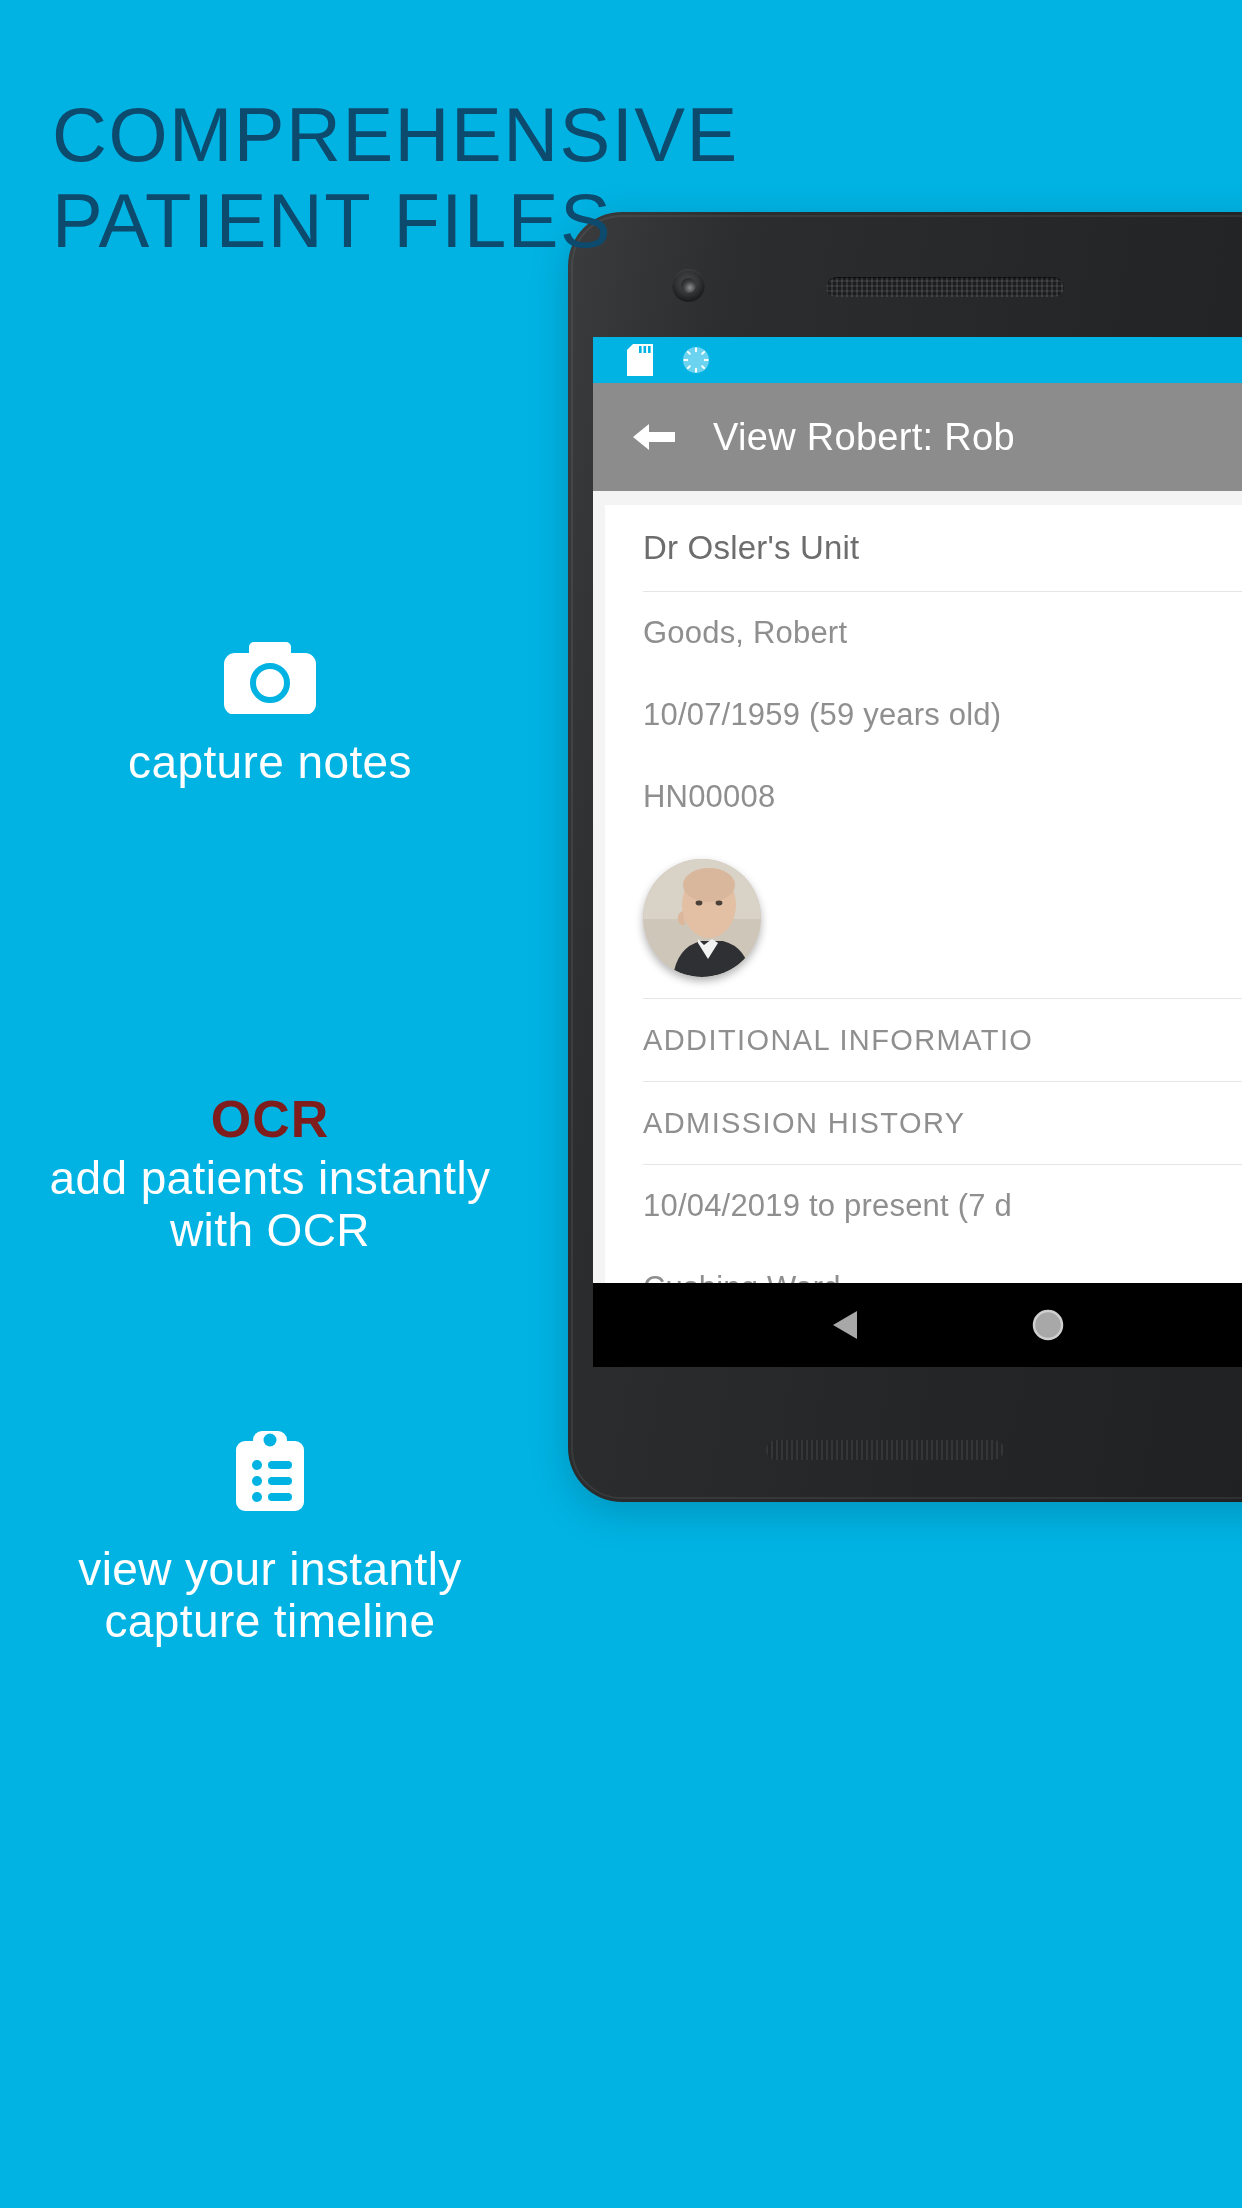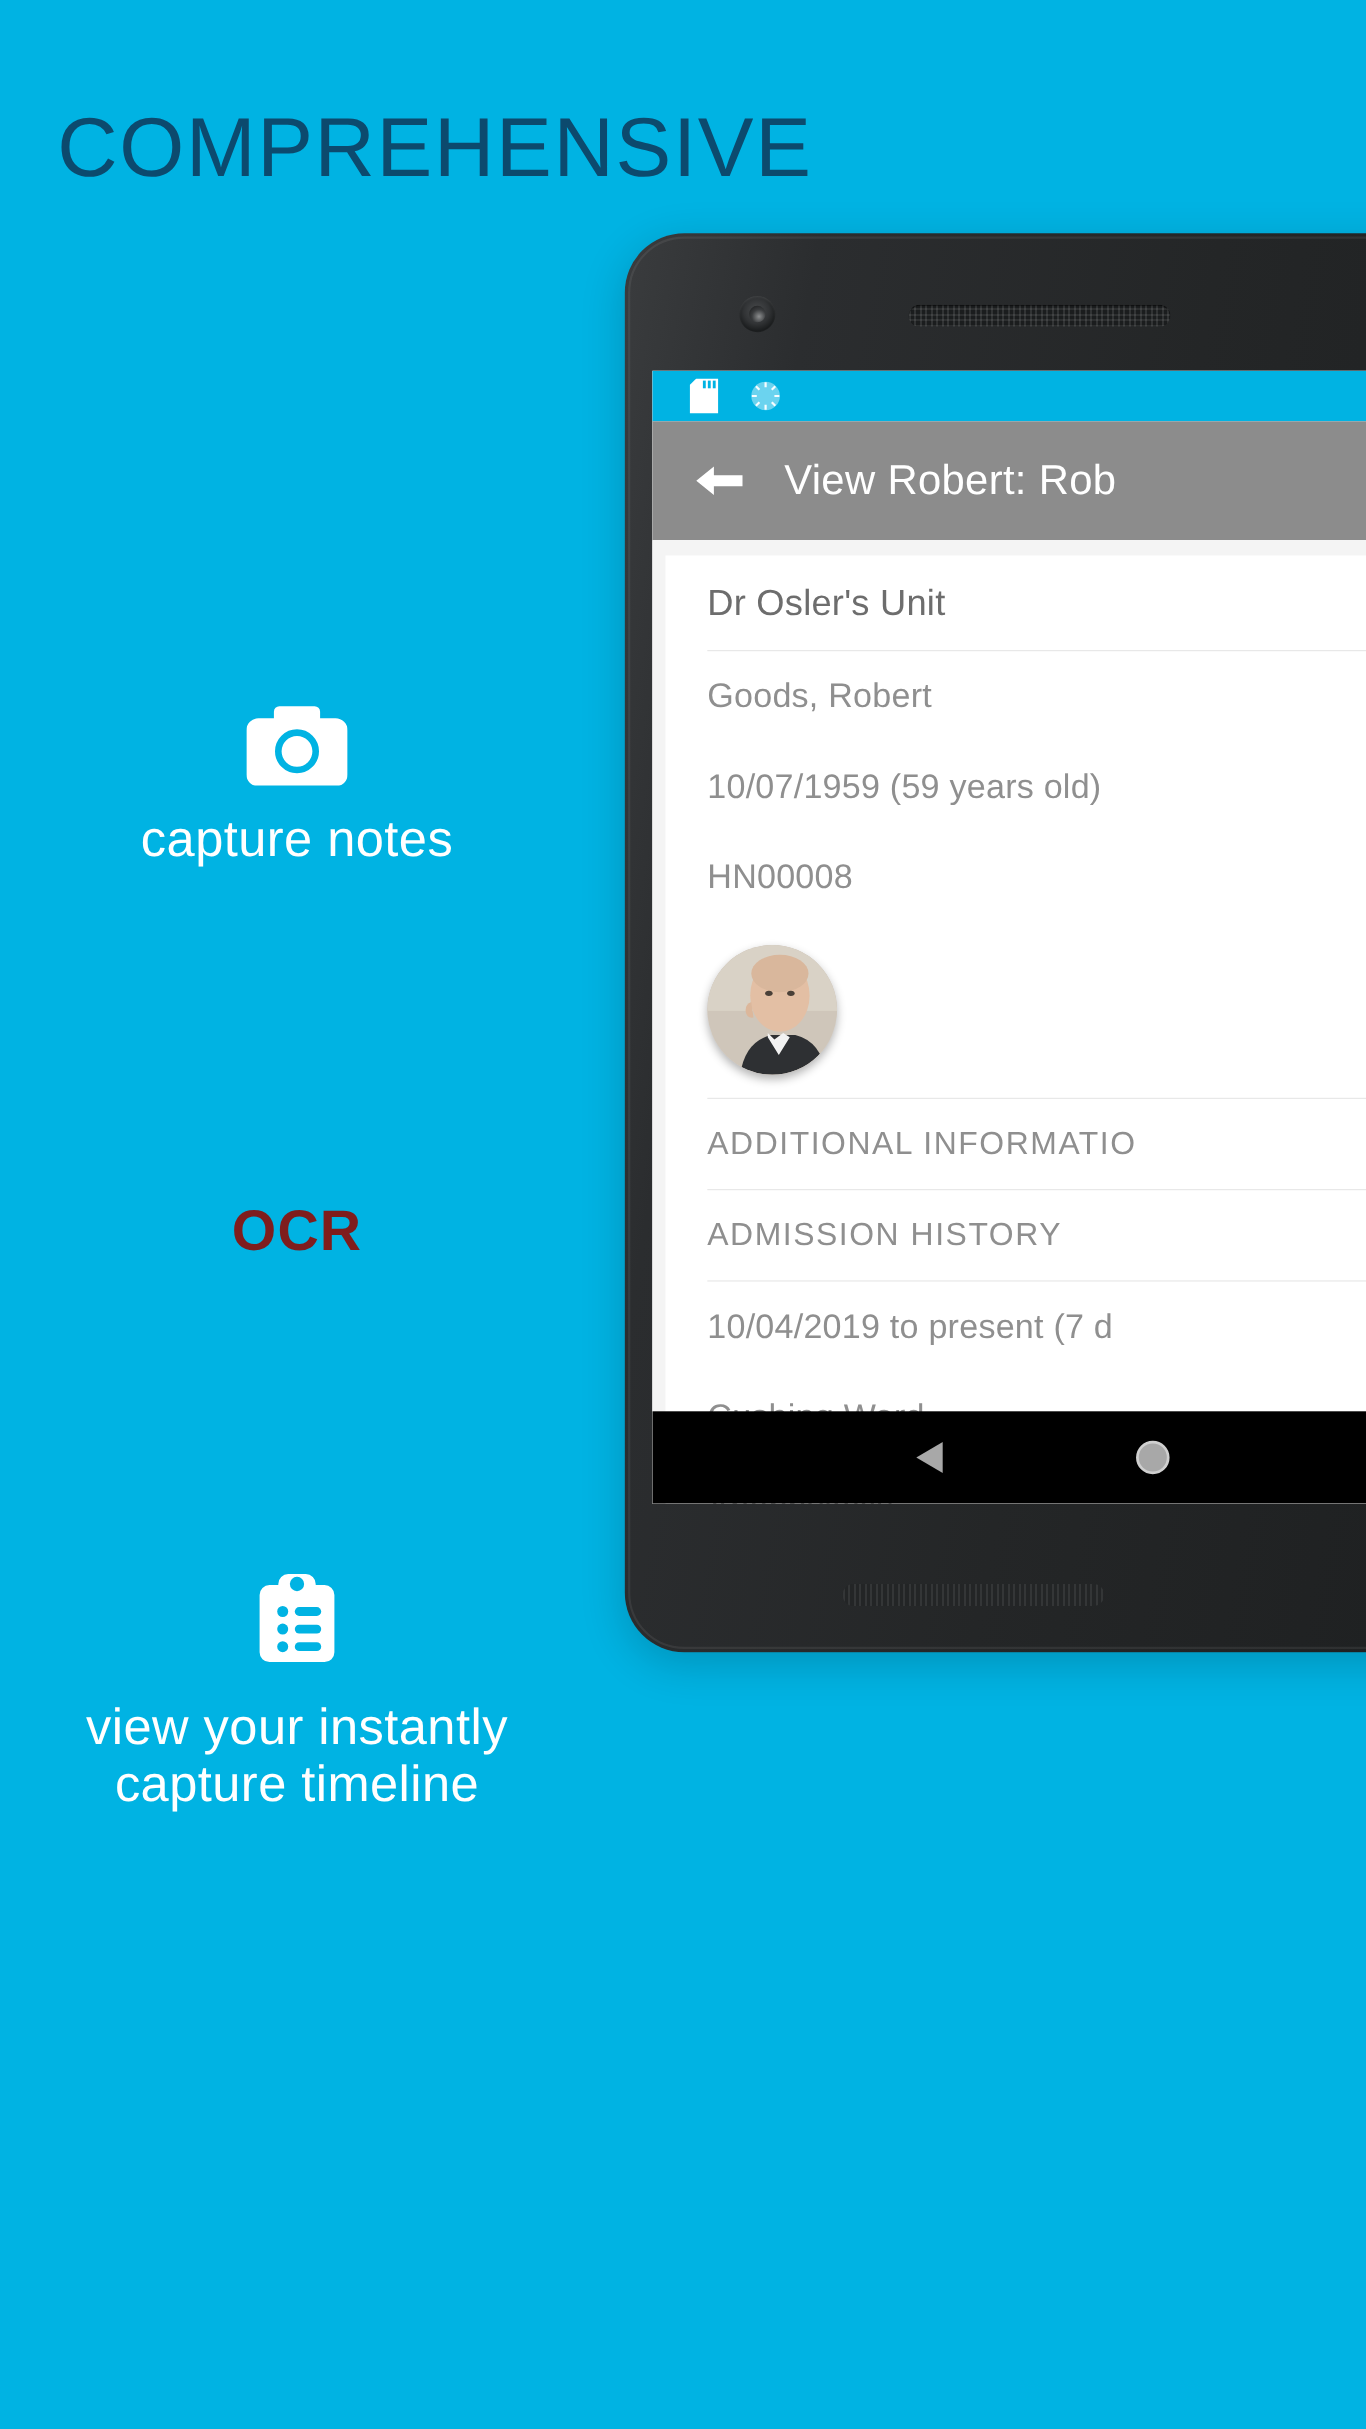--- a/index.html
+++ b/index.html
@@ -267,36 +267,41 @@
   }
   .nav-btn { line-height: 0; }
 </style>
 </head>
 <body>
 
 <div class="promo">
 
   <div class="headline">
     <span class="hl-line">COMPREHENSIVE</span>
+    <span class="hl-line">PATIENT FILES</span>
   </div>
 
   <div class="feature" id="feature-capture">
     <span class="feature-icon">
       <svg width="92" height="78" viewBox="0 0 92 78" xmlns="http://www.w3.org/2000/svg">
         <path d="M30 6 h32 a5 5 0 0 1 5 5 v6 h14 a11 11 0 0 1 11 11 v40 a11 11 0 0 1 -11 11 h-70 a11 11 0 0 1 -11 -11 v-40 a11 11 0 0 1 11 -11 h14 v-6 a5 5 0 0 1 5 -5 z" fill="#ffffff"></path>
         <circle cx="46" cy="47" r="17" fill="none" stroke="#00b3e3" stroke-width="6"></circle>
       </svg>
     </span>
     <span class="feature-caption">
       <span class="cap-line">capture notes</span>
     </span>
   </div>
 
   <div class="feature" id="feature-ocr">
     <span class="ocr-title">OCR</span>
+    <span class="feature-caption">
+      <span class="cap-line">add patients instantly</span>
+      <span class="cap-line">with OCR</span>
+    </span>
   </div>
 
   <div class="feature" id="feature-timeline">
     <span class="feature-icon">
       <svg width="76" height="92" viewBox="0 0 76 92" xmlns="http://www.w3.org/2000/svg">
         <path d="M30 6 h16 a9 9 0 0 1 9 9 v1 h8 a9 9 0 0 1 9 9 v52 a9 9 0 0 1 -9 9 h-50 a9 9 0 0 1 -9 -9 v-52 a9 9 0 0 1 9 -9 h8 v-1 a9 9 0 0 1 9 -9 z" fill="#ffffff"></path>
         <circle cx="38" cy="15" r="6.5" fill="#00b3e3"></circle>
         <circle cx="25" cy="40" r="5" fill="#00b3e3"></circle>
         <rect x="36" y="36" width="24" height="8" rx="4" fill="#00b3e3"></rect>
         <circle cx="25" cy="56" r="5" fill="#00b3e3"></circle>

